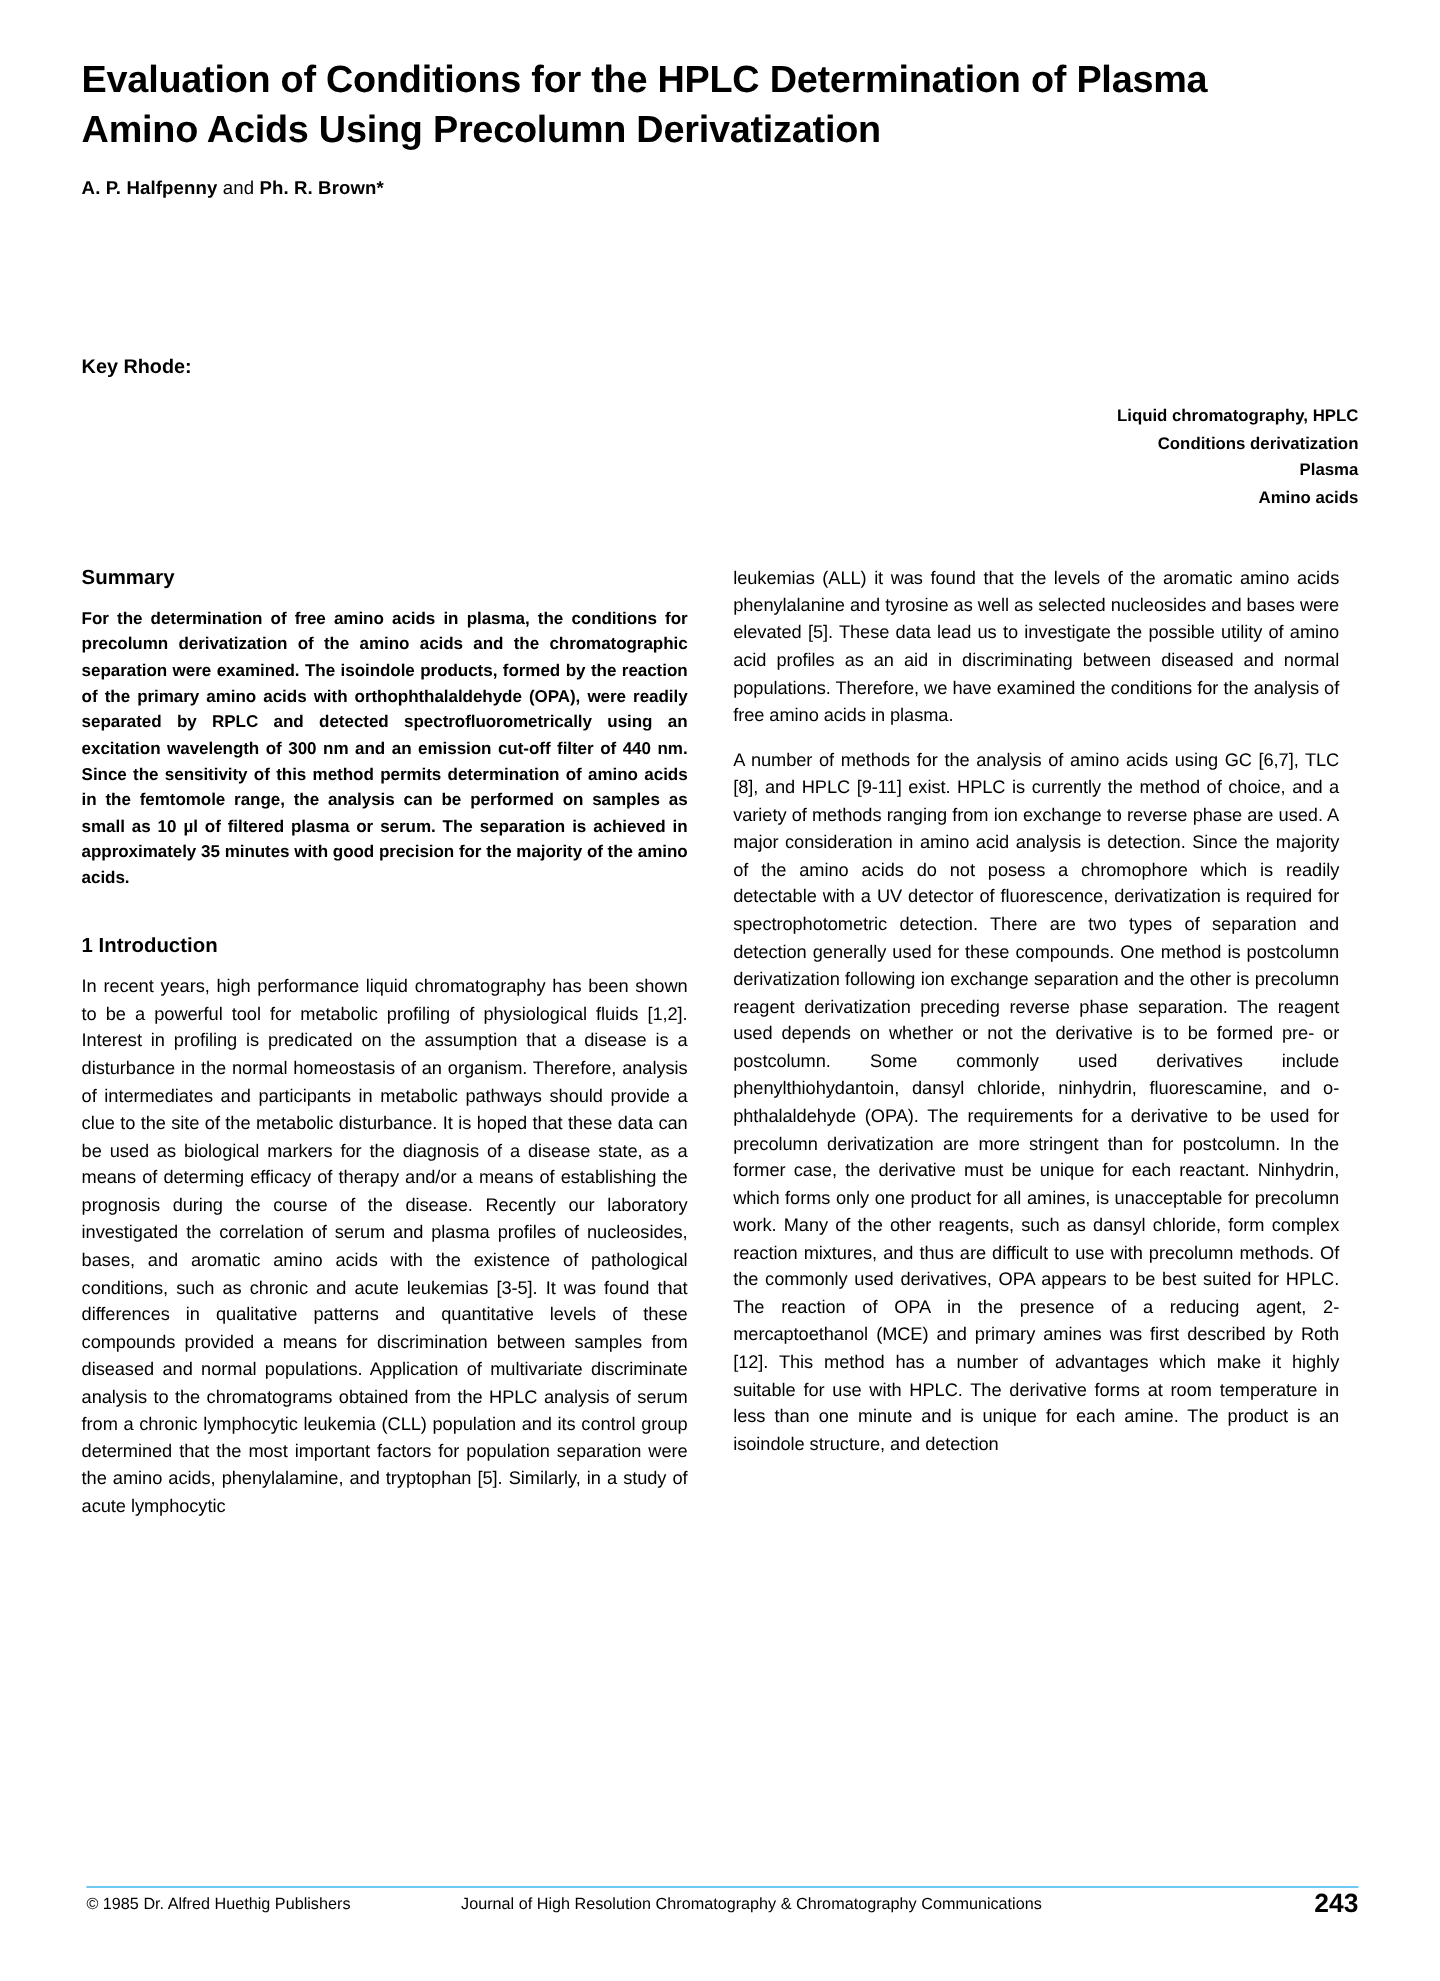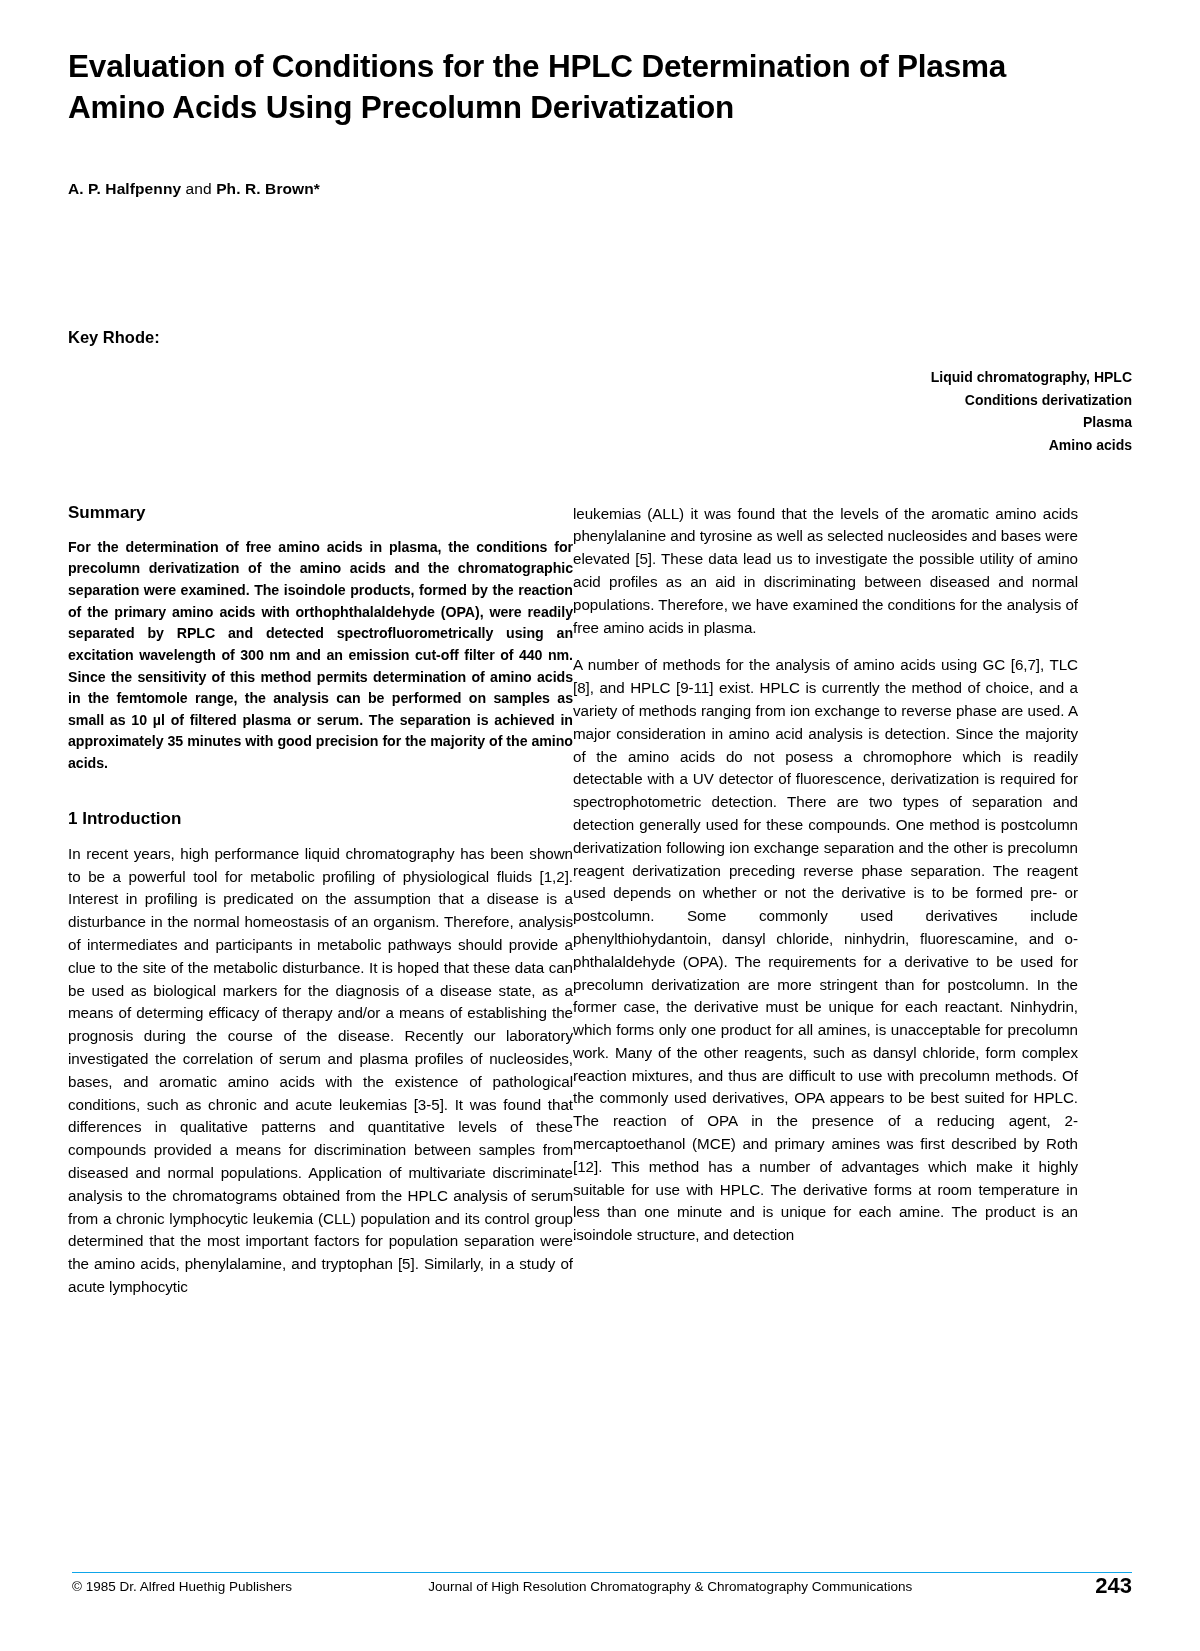--- a/index.html
+++ b/index.html
@@ -25,21 +25,21 @@
   }
   .title {
     font-size: 31.5px;
     font-weight: bold;
     line-height: 1.30;
     letter-spacing: -0.2px;
     margin: 0 0 0 0;
     max-width: 1000px;
   }
   .authors {
-    margin-top: 52px;
+    margin-top: 21px;
     font-size: 15.5px;
     font-weight: bold;
     letter-spacing: 0.1px;
   }
   .authors .and {
     font-weight: normal;
   }
   .affil {
     margin-top: 7px;
     font-size: 14.5px;
@@ -56,20 +56,21 @@
   }
   .kw-list {
     font-size: 14px;
     font-weight: bold;
     line-height: 1.62;
     text-align: right;
   }
   .columns {
     margin-top: 46px;
     display: flex;
+    gap: 38px;
   }
   .col {
     width: 505px;
   }
   h2.section {
     font-size: 17px;
     font-weight: bold;
     margin: 0 0 14px 0;
   }
   h2.section.intro {
@@ -102,21 +103,20 @@
     align-items: center;
     justify-content: space-between;
     font-size: 13.5px;
   }
   .footer .copy { white-space: nowrap; }
   .footer .journal {
     position: absolute;
     left: 50%;
     transform: translateX(-45%);
     white-space: nowrap;
-    margin-left: 44px;
   }
   .footer .pageno {
     font-size: 22px;
     font-weight: bold;
     margin-left: auto;
   }
 </style>
 </head>
 <body>
 

